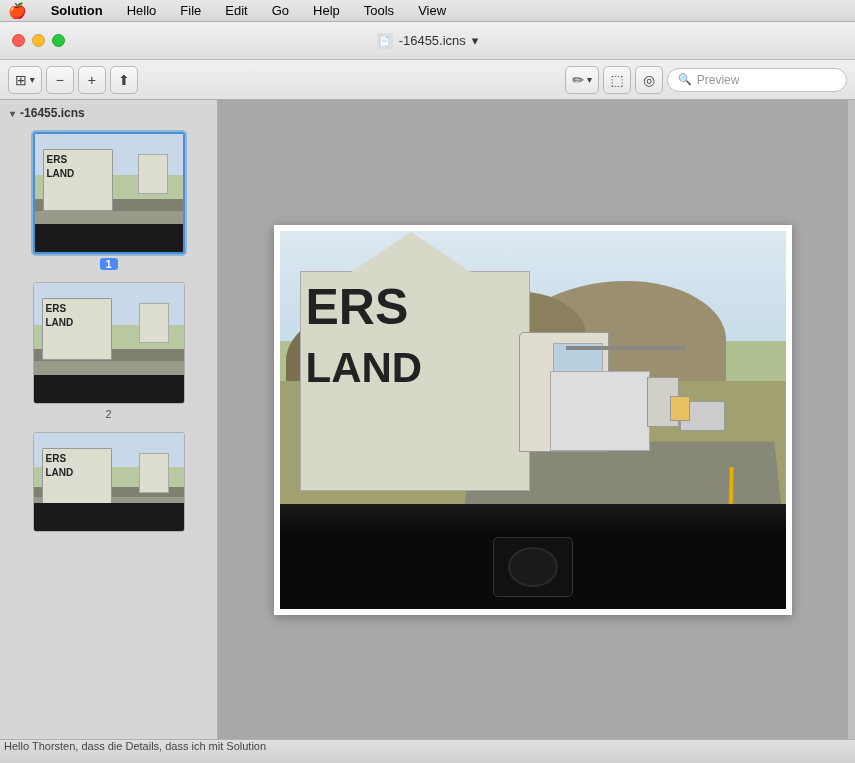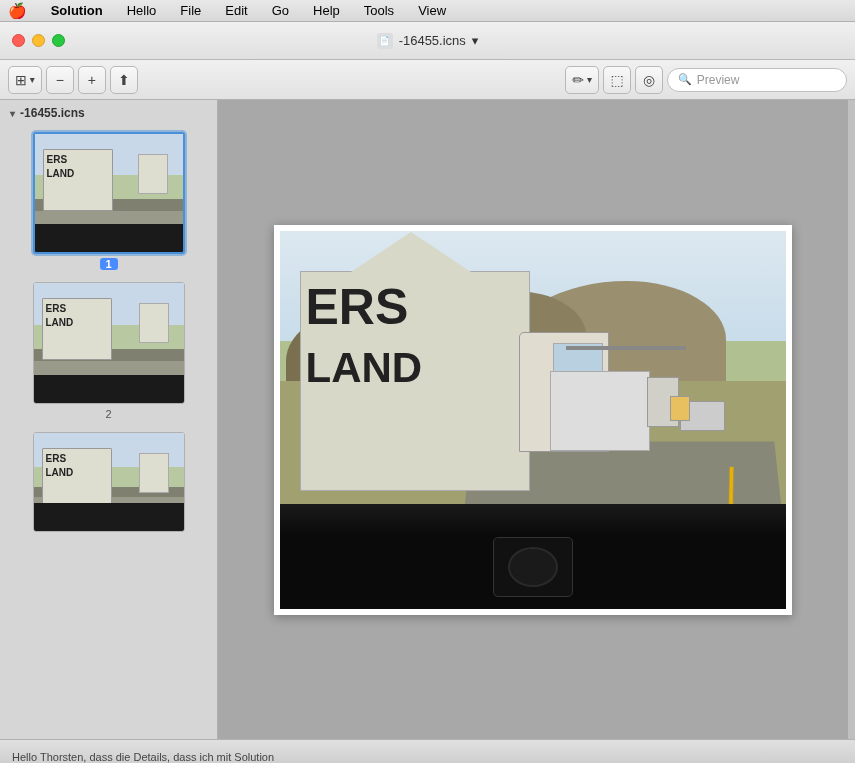--- a/index.html
+++ b/index.html
@@ -247,22 +247,22 @@
       background: #c0c0c0;
       border-left: 1px solid #a8a8a8;
     }
 
     
     .bottombar {
       height: 24px;
       background: linear-gradient(to bottom, #e0e0e0, #d0d0d0);
       border-top: 1px solid #b0b0b0;
       display: flex;
-      align-items: flex-end;
-      padding: 0 12px;
+      align-items: flex-start;
+      padding: 0 4px;
       font-size: 11px;
       color: #444;
       flex-shrink: 0;
     }
   </style>
 </head>
 <body>
 
 <div class="menubar">
   <span class="menubar-apple">🍎</span>

